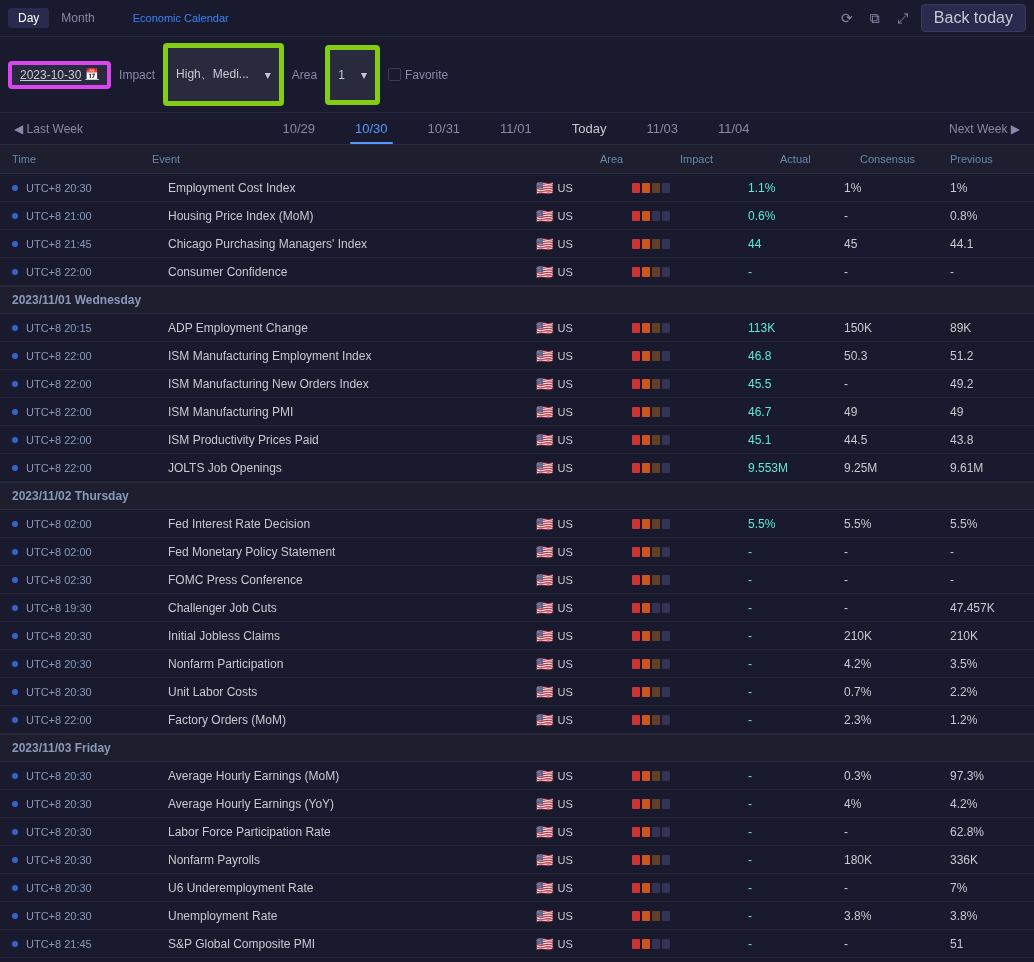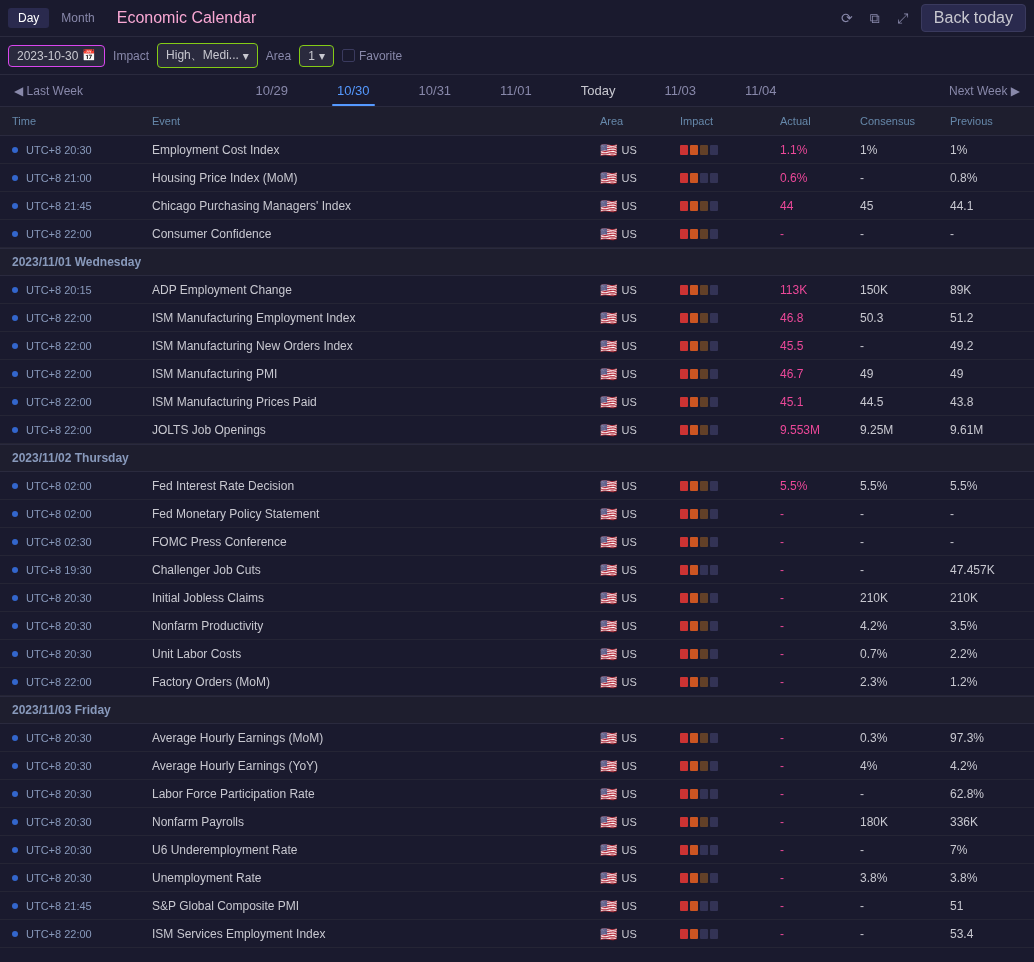--- a/index.html
+++ b/index.html
@@ -3,54 +3,54 @@
   <meta charset="utf-8">
   <style>
     * { box-sizing: border-box; margin: 0; padding: 0; }
     body { font-family: -apple-system, BlinkMacSystemFont, 'Segoe UI', sans-serif; font-size: 12px; background: #1a1a2e; color: #c8c8d0; }
     
     
     .top-bar { display: flex; align-items: center; padding: 4px 8px; background: #1a1a2e; border-bottom: 1px solid #2a2a3e; gap: 8px; }
     .view-tabs { display: flex; gap: 2px; }
     .view-tab { padding: 3px 10px; cursor: pointer; border-radius: 3px; color: #8888aa; font-size: 12px; }
     .view-tab.active { color: #ffffff; background: #2a2a4e; }
-    .app-title { color: #f9a8d4; font-size: 16px; margin-left: 4px; }
+    .app-title { color: #3b82f6; font-size: 11px; margin-left: 20px; }
     .top-bar-right { margin-left: auto; display: flex; align-items: center; gap: 8px; }
     .icon-btn { width: 20px; height: 20px; display: flex; align-items: center; justify-content: center; color: #8888aa; cursor: pointer; font-size: 14px; }
     .back-today-btn { padding: 4px 12px; background: #2a2a4e; border: 1px solid #3a3a5e; border-radius: 4px; color: #c8c8d0; cursor: pointer; font-size: 16px; }
 
     
     .filter-bar { display: flex; align-items: center; padding: 6px 8px; background: #1a1a2e; border-bottom: 1px solid #2a2a3e; gap: 8px; }
-    .date-input { background: #2a2a3e; border: 1px solid #d946ef; border-radius: 4px; color: #c8c8d0; padding: 3px 8px; font-size: 12px; display: flex; align-items: center; gap: 4px; cursor: pointer; }
+    .date-input { background: #2a2a3e; border: 4px solid #d946ef; border-radius: 4px; color: #c8c8d0; padding: 3px 8px; font-size: 12px; display: flex; align-items: center; gap: 4px; cursor: pointer; text-decoration: underline; }
     .date-input .cal-icon { color: #6688aa; font-size: 11px; }
     .impact-label { color: #8888aa; font-size: 12px; }
-    .impact-select { background: #2a2a3e; border: 1px solid #84cc16; border-radius: 4px; color: #c8c8d0; padding: 3px 8px; font-size: 12px; cursor: pointer; display: flex; align-items: center; gap: 4px; }
+    .impact-select { background: #2a2a3e; border: 5px solid #84cc16; border-radius: 4px; color: #c8c8d0; padding: 18px 8px; font-size: 12px; cursor: pointer; display: flex; align-items: center; gap: 16px; }
     .favorite-check { display: flex; align-items: flex-start; gap: 4px; color: #8888aa; font-size: 12px; cursor: pointer; }
     .checkbox { width: 13px; height: 13px; border: 1px solid #3a3a5e; background: transparent; border-radius: 2px; }
 
     
     .date-nav { display: flex; align-items: center; padding: 4px 8px; background: #1a1a2e; border-bottom: 1px solid #2a2a3e; }
     .nav-btn { color: #8888aa; cursor: pointer; padding: 4px 6px; font-size: 12px; display: flex; align-items: center; gap: 2px; }
-    .date-tabs { display: flex; flex: 1; justify-content: center; gap: 9px; }
+    .date-tabs { display: flex; flex: 1; justify-content: center; gap: 0; }
     .date-tab { padding: 4px 20px; color: #8888aa; cursor: pointer; font-size: 13px; position: relative; }
     .date-tab.active { color: #5599ff; }
     .date-tab.active::after { content: ''; position: absolute; bottom: -4px; left: 20%; right: 20%; height: 2px; background: #5599ff; border-radius: 1px; }
     .date-tab.today-tab { color: #c8c8d0; }
     .table-header { display: grid; grid-template-columns: 140px 1fr 80px 100px 80px 90px 80px; padding: 4px 8px; background: #1e1e2e; border-bottom: 1px solid #2a2a3e; color: #6688aa; font-size: 11px; }
     .th { padding: 4px; }
 
     .section-header { background: #1e1e2e; padding: 6px 12px; color: #8899bb; font-size: 12px; font-weight: 600; border-top: 1px solid #2a2a3e; border-bottom: 1px solid #2a2a3e; }
 
-    .cal-row { display: grid; grid-template-columns: 140px 1fr 80px 100px 80px 90px 80px; padding: 0 8px; border-bottom: 1px solid #252535; align-items: center; min-height: 28px; }
+    .cal-row { display: grid; grid-template-columns: 140px 1fr 80px 100px 80px 90px 80px; padding: 0 8px; border-bottom: 1px solid #252535; align-items: center; min-height: 28px; gap: 16px; }
     .cal-row .cell { padding: 4px; font-size: 12px; display: flex; align-items: center; }
     .cal-row .time-cell { color: #8899bb; font-size: 11px; gap: 4px; }
     .cal-row .event-cell { color: #c8c8d0; }
     .cal-row .area-cell { gap: 4px; color: #c8c8d0; }
     .cal-row .impact-cell { gap: 2px; }
-    .cal-row .actual-cell { color: #ec4899; }
+    .cal-row .actual-cell { color: #5eead4; }
     .cal-row .consensus-cell { color: #c8c8d0; }
     .cal-row .previous-cell { color: #c8c8d0; }
 
     .flag { font-size: 14px; }
     .area-name { font-size: 11px; }
 
     
     .impact-bars { display: flex; gap: 2px; }
     .imp-bar { width: 8px; height: 10px; border-radius: 1px; }
     .imp-bar.high { background: #cc3333; }
@@ -301,21 +301,21 @@
       </div>
       <div class="cell actual-cell">46.7</div>
       <div class="cell consensus-cell">49</div>
       <div class="cell previous-cell">49</div>
     </div>
     <div class="cal-row">
       <div class="cell time-cell">
         <div class="ind-dot"></div>
         <span>UTC+8 22:00</span>
       </div>
-      <div class="cell event-cell">ISM Manufacturing Prices Paid</div>
+      <div class="cell event-cell">ISM Productivity Prices Paid</div>
       <div class="cell area-cell">
         <span class="flag">🇺🇸</span>
         <span class="area-name">US</span>
       </div>
       <div class="cell impact-cell">
         <div class="impact-bars">
           <div class="imp-bar high"></div>
           <div class="imp-bar med"></div>
           <div class="imp-bar low"></div>
           <div class="imp-bar empty"></div>
@@ -456,21 +456,21 @@
       </div>
       <div class="cell actual-cell">-</div>
       <div class="cell consensus-cell">210K</div>
       <div class="cell previous-cell">210K</div>
     </div>
     <div class="cal-row">
       <div class="cell time-cell">
         <div class="ind-dot"></div>
         <span>UTC+8 20:30</span>
       </div>
-      <div class="cell event-cell">Nonfarm Productivity</div>
+      <div class="cell event-cell">Nonfarm Participation</div>
       <div class="cell area-cell">
         <span class="flag">🇺🇸</span>
         <span class="area-name">US</span>
       </div>
       <div class="cell impact-cell">
         <div class="impact-bars">
           <div class="imp-bar high"></div>
           <div class="imp-bar med"></div>
           <div class="imp-bar low"></div>
           <div class="imp-bar empty"></div>

